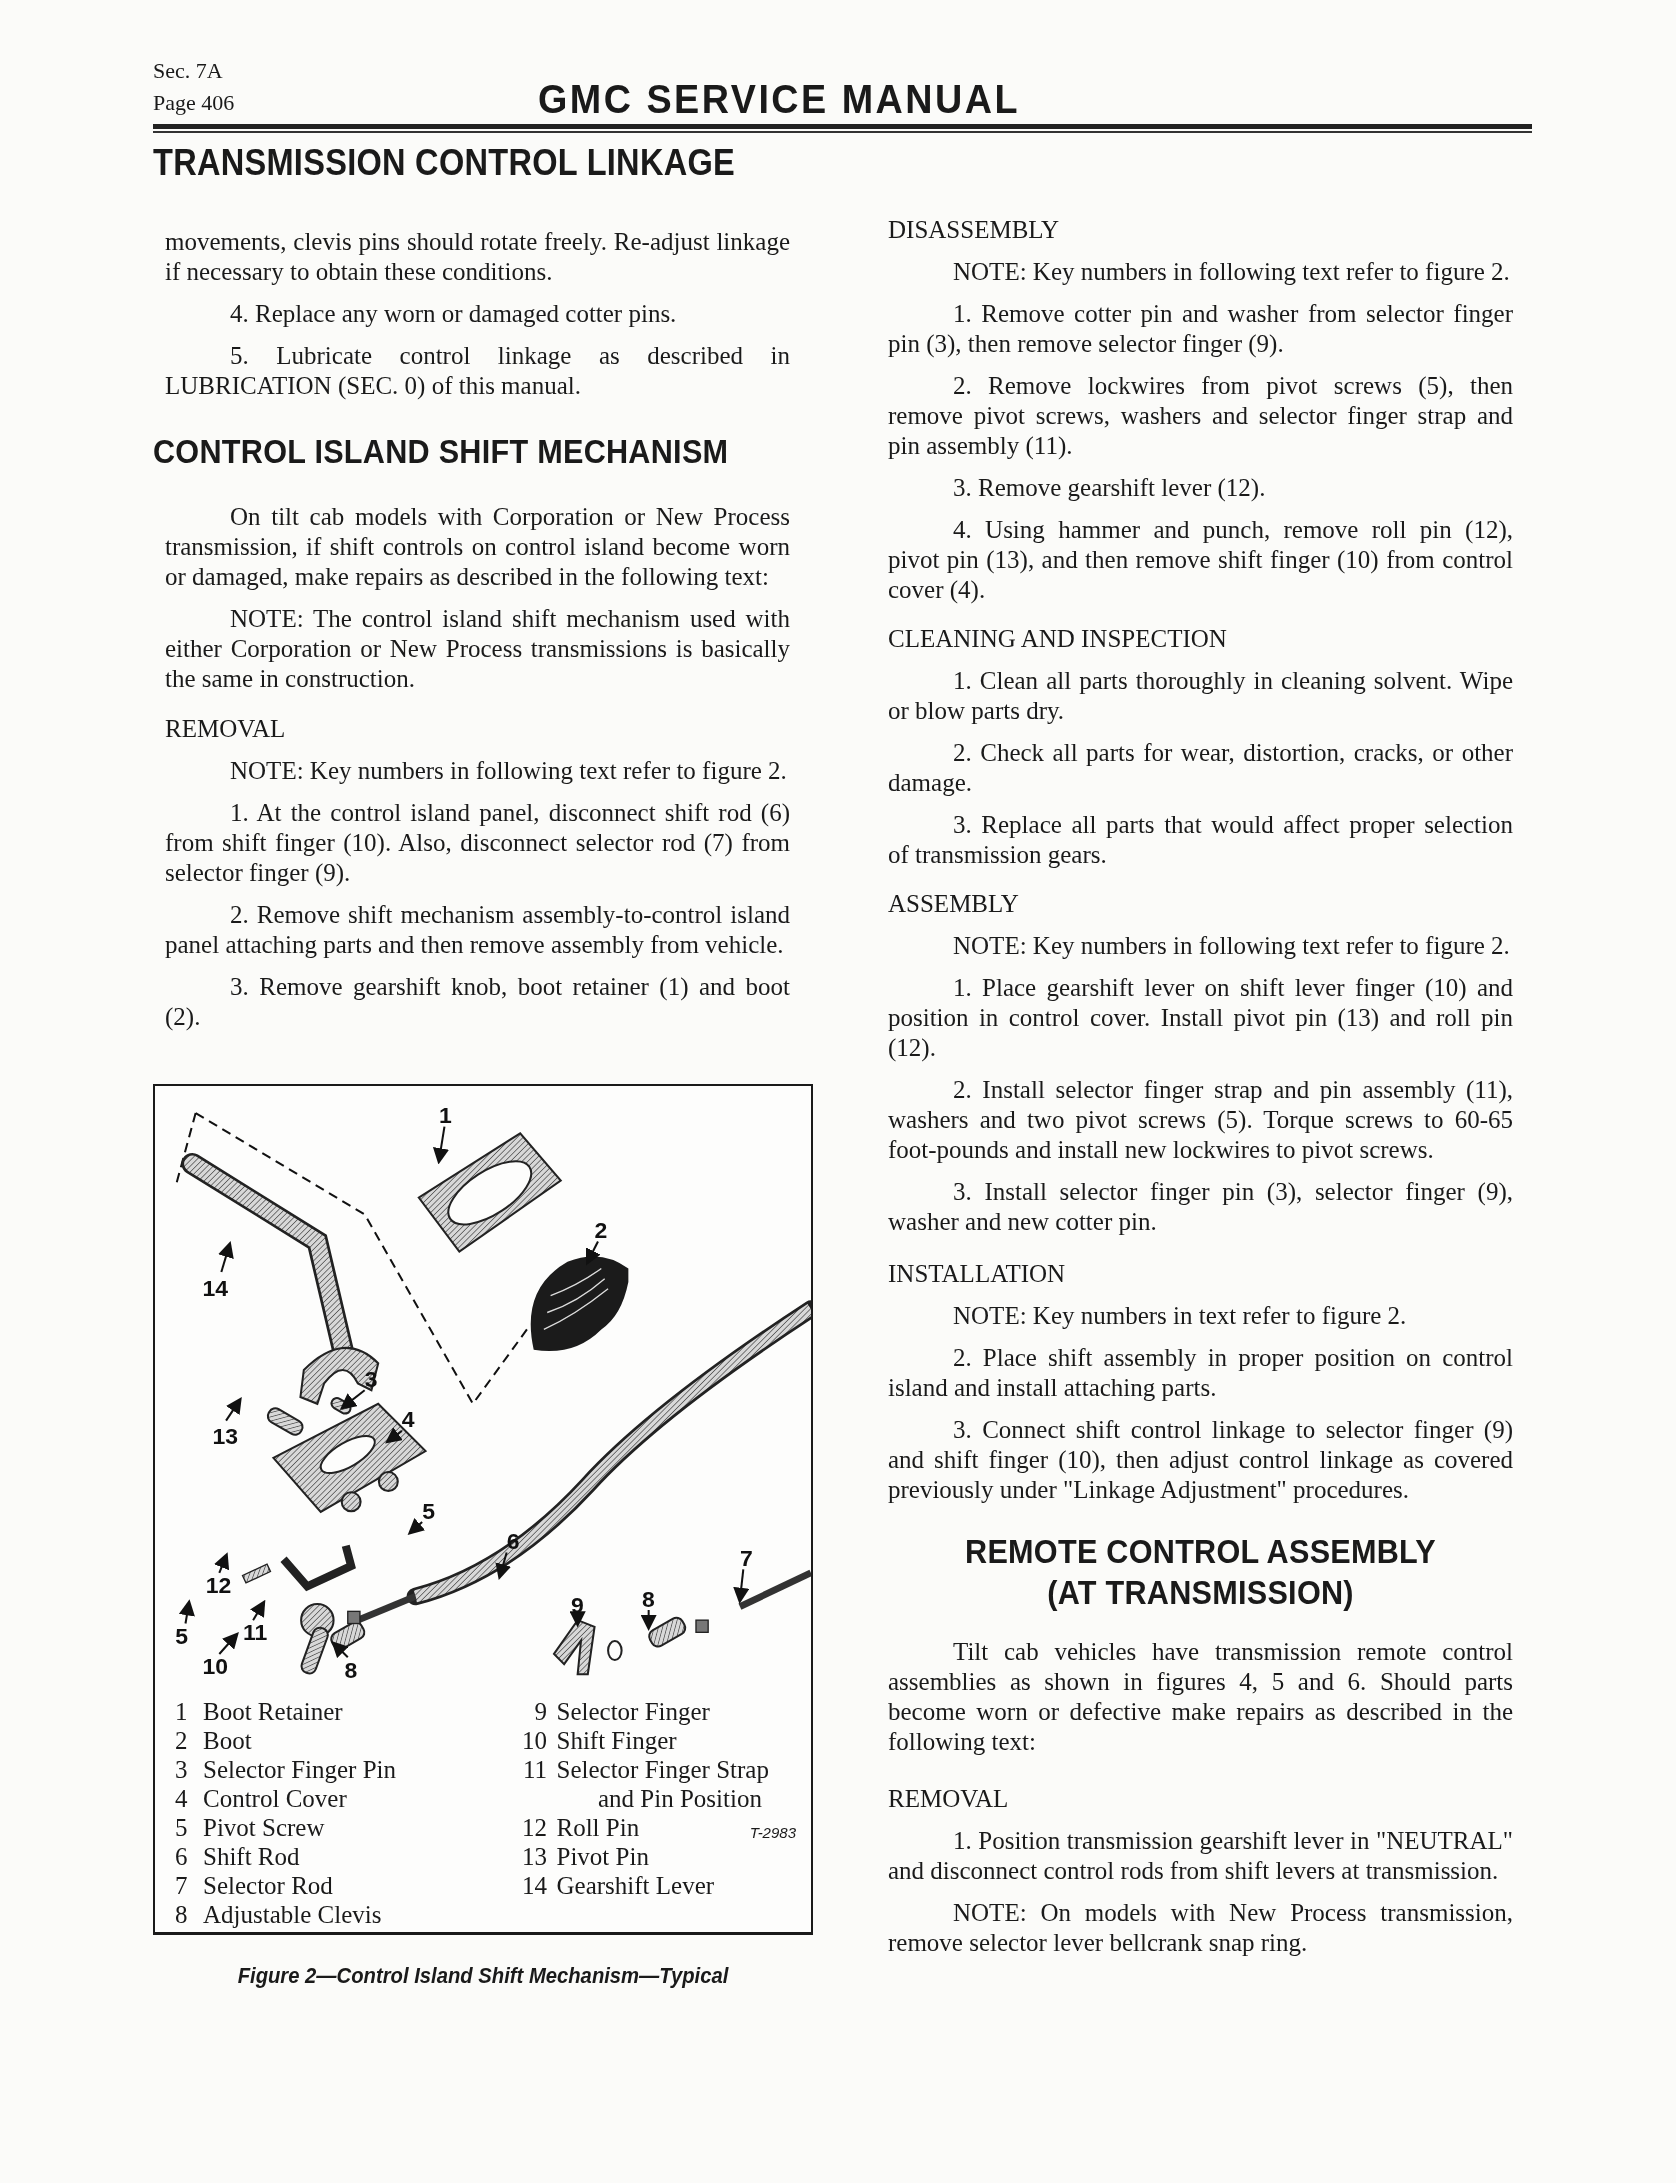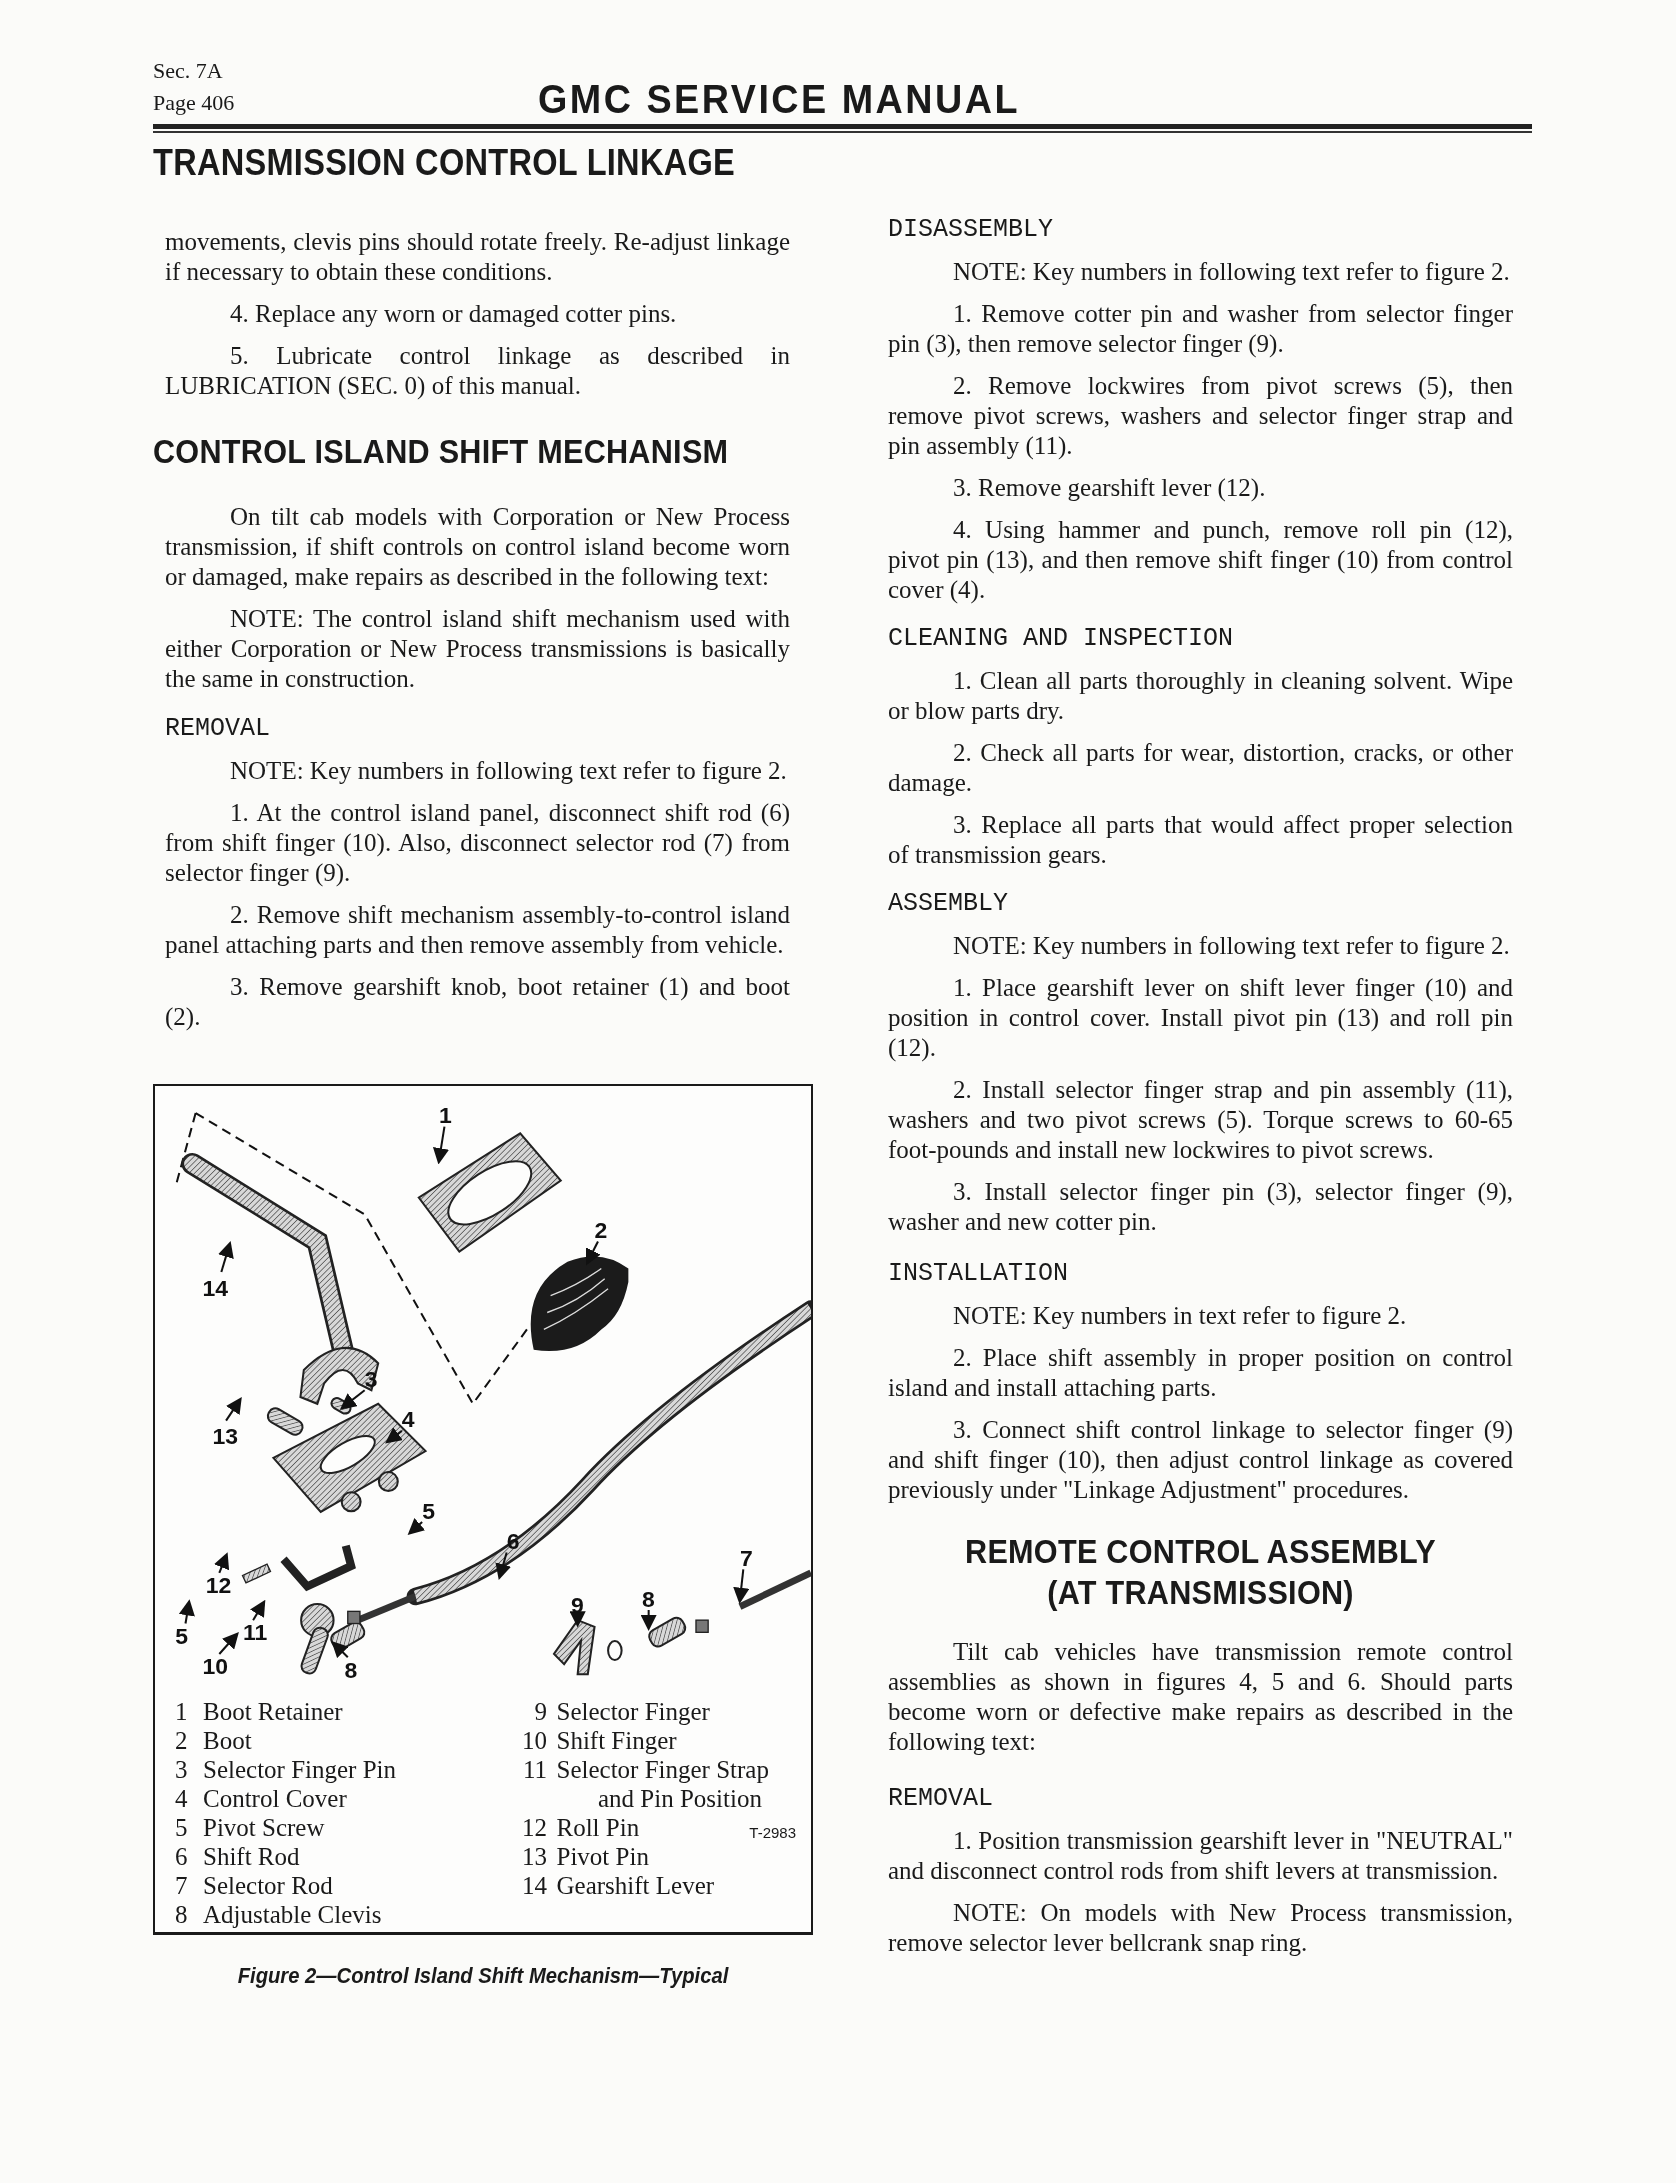--- a/index.html
+++ b/index.html
@@ -16,42 +16,42 @@
   }
   .rule-thick { left:153px; top:124px; width:1379px; height:4.7px; background:#222; }
   .rule-thin { left:153px; top:131px; width:1379px; height:2px; background:#333; }
   .chapter-title {
     left:153px; top:142px; font-family:"Liberation Sans", "DejaVu Sans", sans-serif;
     font-weight:bold; font-size:37px; transform:scaleX(0.88); transform-origin:left; letter-spacing:0.3px;
   }
   .col { position:absolute; width:649px; font-size:25px; line-height:30px; text-align:justify; }
   .col p { margin:12px; }
   .col .ind { text-indent:65px; }
-  .col .sub { text-transform:uppercase; margin-top:13.5px;font-family:Liberation Mono, monospace; }
+  .col .sub { text-transform:uppercase; margin-top:13.5px; }
   .col-left { left:153px; top:215px; }
   .col-right { left:876px; top:215px; }
   .section-heading {
     font-family:"Liberation Sans", "DejaVu Sans", sans-serif; font-weight:bold;
     font-size:34px; line-height:41px; text-align:center; transform:scaleX(0.9);
     margin:21.6px 0 20px 0; letter-spacing:0.3px;
   }
   .figure-box {
     position:absolute; left:153px; top:1084px; width:660px; height:851px;
     border:2px solid #1a1a1a; border-bottom-width:3.4px; box-sizing:border-box; background:#fdfdfc;
   }
   .figure-box svg { position:absolute; left:0; top:0; }
   .legend { position:absolute; left:20px; top:611px; width:619px; font-size:25px; line-height:29px; }
   .legend-col { position:absolute; top:0; }
   .legend-col.c1 { left:0; width:325px; }
   .legend-col.c2 { left:330px; width:298px; }
   .legend-item { display:flex; }
   .legend-item .num { width:28px; text-align:left; }
   .legend-col.c2 .legend-item .num { width:42px; text-align:right; padding-right:9.5px; }
   .legend-item .cont { padding-left:93px; }
-  .fig-code { position:absolute; right:15px; top:738px; font-family:"Liberation Sans", sans-serif; font-size:15px; }
+  .fig-code { position:absolute; right:15px; top:738px; font-family:"Liberation Sans", sans-serif; font-size:15px;font-style:italic; }
   .caption {
     position:absolute; left:153px; top:1963px; width:660px; text-align:center;
     font-family:"Liberation Sans", "DejaVu Sans", sans-serif; font-style:italic; font-weight:bold;
     font-size:22px; transform:scaleX(0.92);
   }
   .callout { font-family:"Liberation Sans", "DejaVu Sans", sans-serif; font-weight:bold; font-size:34px; fill:#111; }
 </style>
 </head>
 <body>
 

